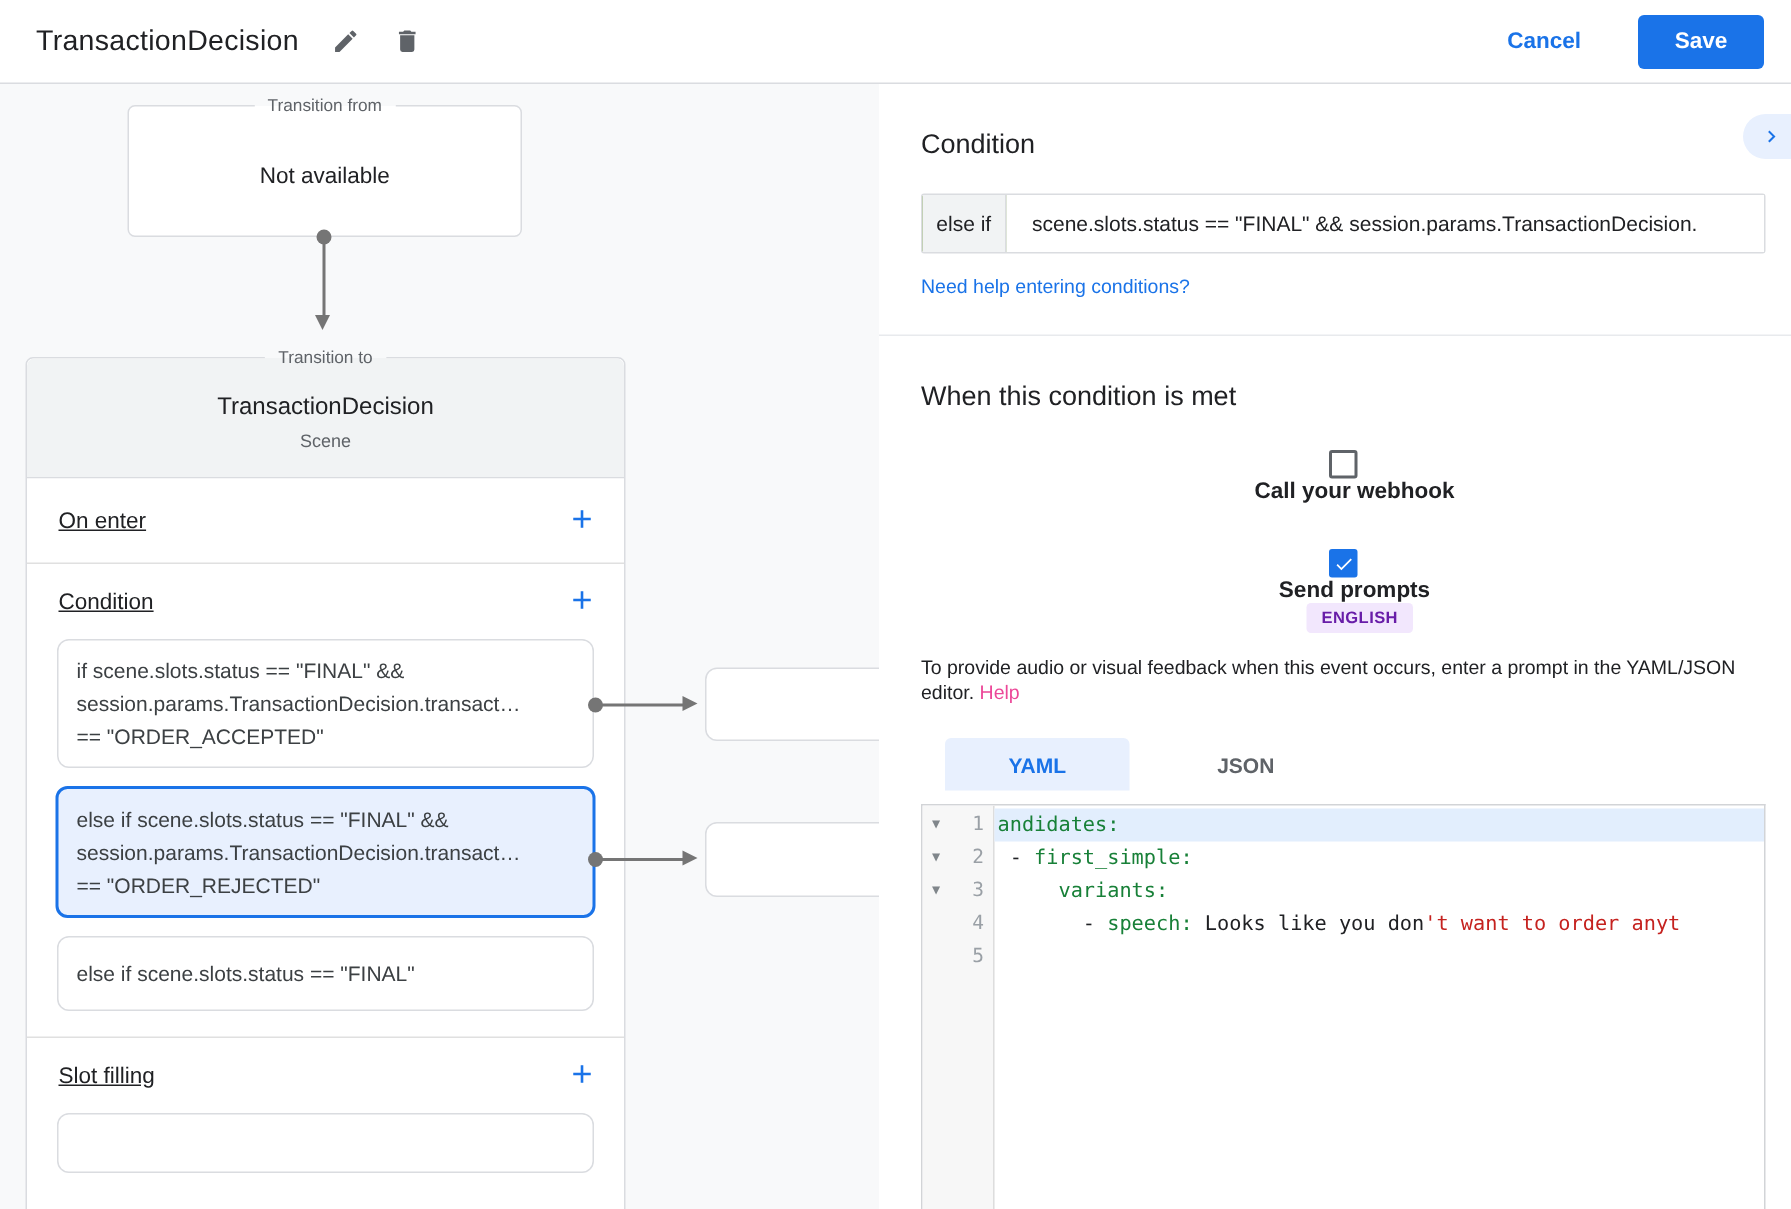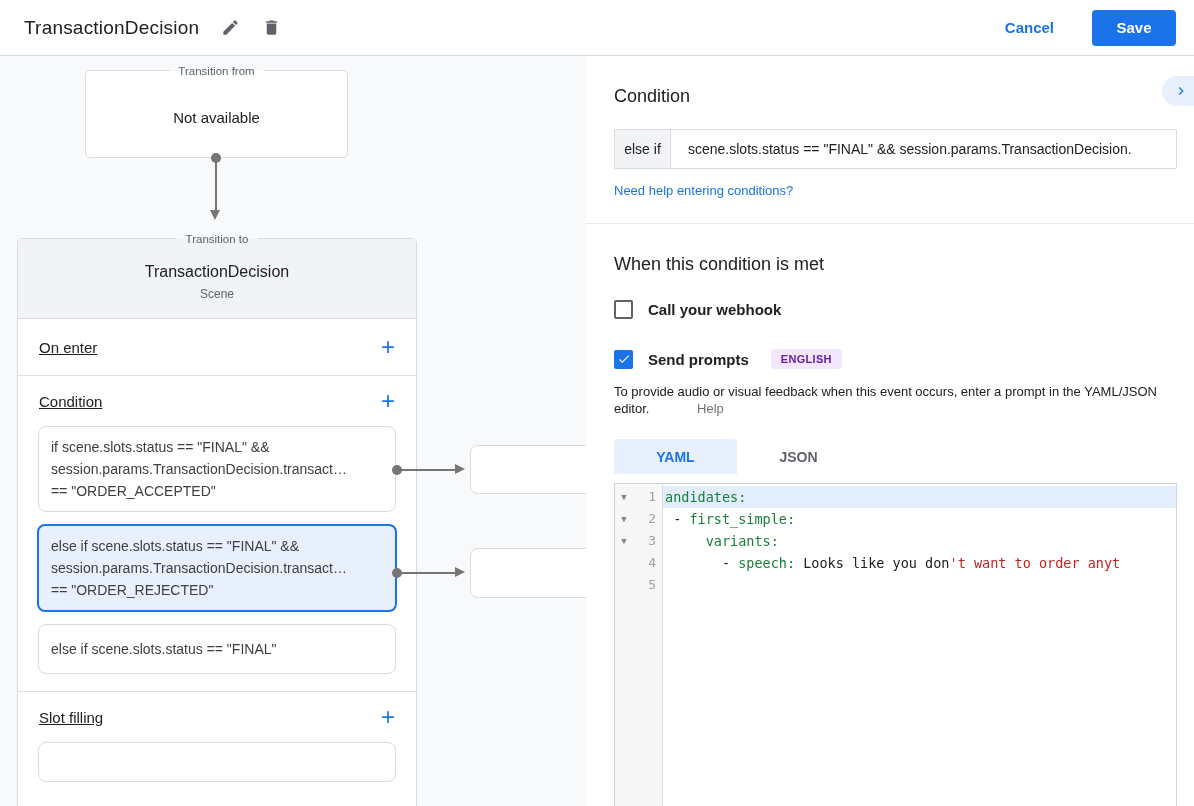--- a/index.html
+++ b/index.html
@@ -72,33 +72,33 @@
                   background:#e8f0fe; border:none; cursor:pointer; display:flex; align-items:center; padding-left:11px; }
   .panel-h { font-size:18px; font-weight:400; color:#202124; }
   .cond-row { margin-top:22px; display:flex; height:40px; border:1px solid #dadce0; border-radius:2px; background:#4d7c0f; }
   .cond-prefix { width:56px; background:#f1f3f4; border-right:1px solid #dadce0; display:flex; align-items:center;
                  justify-content:center; font-size:14px; color:#202124; }
   .cond-input { flex:1; border:none; outline:none; padding:0 8px 0 17px; font-size:14px; color:#202124;
                 font-family:"Liberation Sans", sans-serif; background:#fff; }
   .help-link { margin-top:14px; font-size:13px; color:#1a73e8; text-decoration:none; display:inline-block; width:fit-content; cursor:pointer; }
   .divider { margin:25px -17px 0 -28px; border:none; border-top:1px solid #e8eaed; }
   .met-h { margin-top:30px; font-size:18px; font-weight:400; color:#202124; }
-  .check-row { display:flex; align-items:center; }
+  .check-row { display:flex; align-items:center;flex-direction:column; }
   .check-row.webhook { margin-top:25px; }
   .check-row.prompts { margin-top:30px; }
   .checkbox { width:19px; height:19px; border:2px solid #5f6368; border-radius:2px; background:#fff; cursor:pointer; flex:none; }
   .checkbox.checked { border:none; background:#1a73e8; display:flex; align-items:center; justify-content:center; }
   .check-label { margin-left:15px; font-size:15px; font-weight:700; color:#202124; }
   .lang-badge { margin-left:22px; font-size:11px; font-weight:700; letter-spacing:.3px; color:#681da8;
                 background:#f2e7fd; padding:4px 10px; border-radius:3px;text-align:right; }
   .desc { margin-top:14px; font-size:13px; line-height:17px; color:#202124; max-width:566px; }
-  .desc a { color:#737373; text-decoration:none; cursor:pointer;margin-left:44px; }
+  .desc a { color:#ec4899; text-decoration:none; cursor:pointer; }
   .tabs { margin-top:22px; display:flex; }
   .tab { width:123px; height:35px; display:flex; align-items:center; justify-content:center; font-size:14px;
-         font-weight:700; color:#5f6368; cursor:pointer; border-radius:4px 4px 0 0; }
+         font-weight:700; color:#5f6368; cursor:pointer; border-radius:4px 4px 0 0;margin-left:16px; }
   .tab.active { background:#e8f0fe; color:#1a73e8; }
   .editor { margin-top:9px; flex:1; min-height:0; border:1px solid #d2d4d7; border-bottom:none; position:relative;
             font-family:"DejaVu Sans Mono", monospace; font-size:13.5px; overflow:hidden; background:#fff; }
   .gutter-strip { position:absolute; left:0; top:0; bottom:0; width:48px; background:#f7f7f7; border-right:1px solid #ddd; }
   .ed-lines { position:relative; padding-top:2px; }
   .ed-line { display:flex; height:22px; line-height:22px; }
   .ed-fold { width:18px; text-align:center; color:#80868b; font-size:9px; flex:none; }
   .ed-num { width:30px; text-align:right; padding-right:7px; color:#9aa0a6; font-size:13px; flex:none; }
   .ed-code { flex:1; white-space:pre; padding-left:2px; color:#202124; }
   .ed-line.hl .ed-code { background:#e2eefd; }

